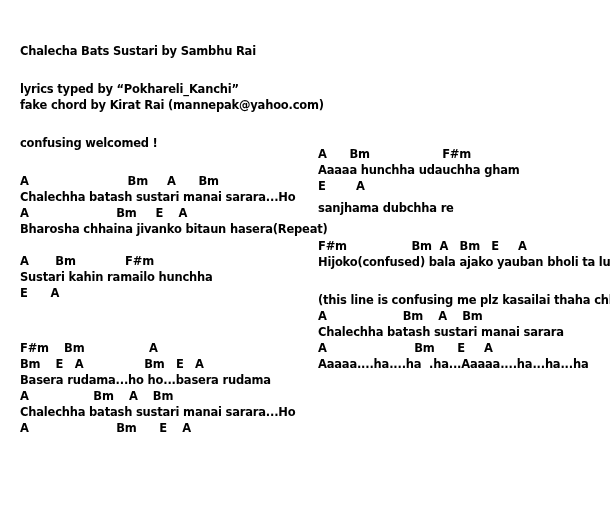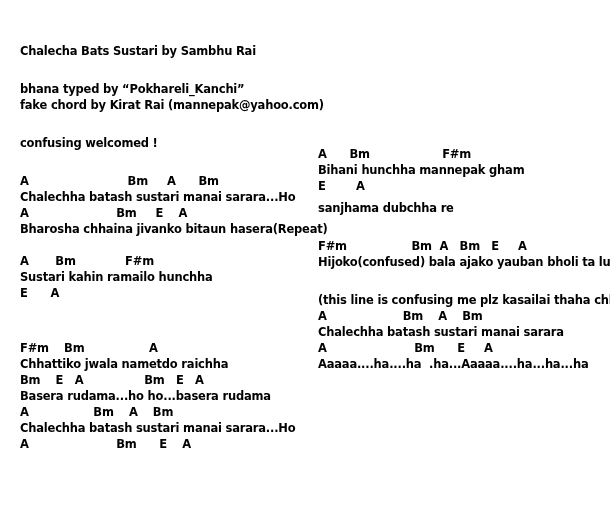--- a/index.html
+++ b/index.html
@@ -52,21 +52,21 @@
 
 <div class="page">
 
   <div class="col col-left">
     <div class="head-pad"></div>
 
     <div class="line">Chalecha Bats Sustari by Sambhu Rai</div>
 
     <div class="spacer-lg"></div>
 
-    <div class="line">bhana typed by “Pokhareli_Kanchi”</div>
+    <div class="line">lyrics typed by “Pokhareli_Kanchi”</div>
     <div class="line">fake chord by Kirat Rai (mannepak@yahoo.com)</div>
 
     <div class="spacer-lg"></div>
 
     <div class="line">confusing welcomed !</div>
 
     <div class="spacer-lg"></div>
 
     <div class="line">A                          Bm     A      Bm</div>
     <div class="line">Chalechha batash sustari manai sarara...Ho</div>
@@ -77,34 +77,33 @@
 
     <div class="line">A       Bm             F#m</div>
     <div class="line">Sustari kahin ramailo hunchha</div>
     <div class="line">E      A</div>
     <div class="spacer-xs"></div>
 
     <div class="spacer-lg"></div>
     <div class="spacer-sm"></div>
 
     <div class="line">F#m    Bm                 A</div>
-    <div class="line">Chhattiko jwala nametdo raichha</div>
     <div class="line">Bm    E   A                Bm   E   A</div>
     <div class="line">Basera rudama...ho ho...basera rudama</div>
     <div class="line">A                 Bm    A    Bm</div>
     <div class="line">Chalechha batash sustari manai sarara...Ho</div>
     <div class="line">A                       Bm      E    A</div>
     <div class="spacer-xs"></div>
   </div>
 
   <div class="col col-right">
     <div class="right-pad"></div>
 
     <div class="line">A      Bm                   F#m</div>
-    <div class="line">Bihani hunchha mannepak gham</div>
+    <div class="line">Aaaaa hunchha udauchha gham</div>
     <div class="line">E        A</div>
     <div class="spacer-xs"></div>
     <div class="line">sanjhama dubchha re</div>
 
     <div class="spacer-lg"></div>
 
     <div class="line">F#m                 Bm  A   Bm   E     A</div>
     <div class="line">Hijoko(confused) bala ajako yauban bholi ta lubchha re</div>
 
     <div class="spacer-lg"></div>

